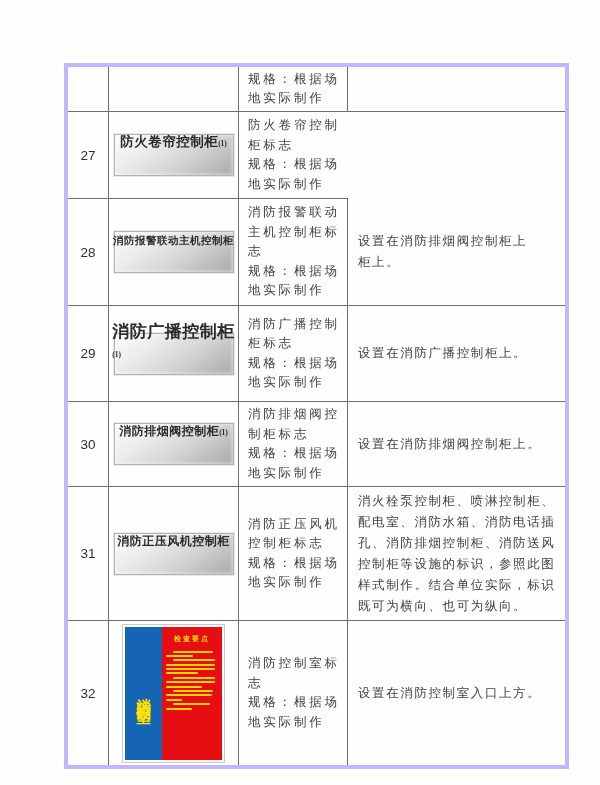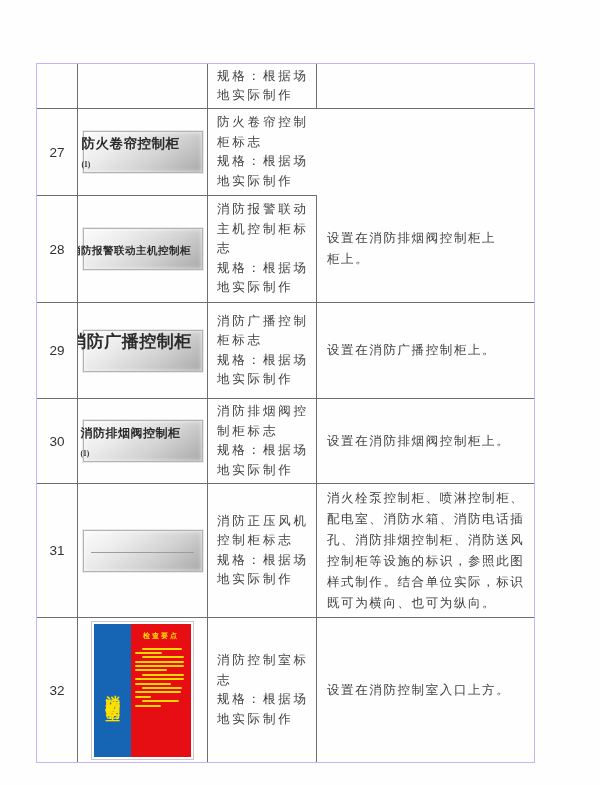--- a/index.html
+++ b/index.html
@@ -1,32 +1,32 @@
 <!DOCTYPE html>
 <html><head>
 <meta charset="utf-8">
 <style>
   html,body{margin:0;padding:0;background:#ffffff;}
   .page{position:relative;width:600px;height:785px;background:#fefefe;overflow:hidden;
         font-family:"Liberation Serif","DejaVu Serif",serif;color:#3f3f3f;}
-  .tbl{position:absolute;left:36px;top:63px;width:497px;border:1px solid #c4b5fd;}
+  .tbl{position:absolute;left:64px;top:63px;width:497px;border:4px solid #c4b5fd;}
   .row{display:grid;grid-template-columns:41px 130px 109px 217px;}
   .cell{border-right:1px solid #6f6f6f;border-bottom:1px solid #6f6f6f;
         display:flex;align-items:center;box-sizing:border-box;overflow:hidden;}
   .cell:last-child{border-right:none;}
   .row:last-child .cell{border-bottom:none;align-items:center;}
   .cell.num{justify-content:center;font-family:"Liberation Sans","DejaVu Sans",sans-serif;
         font-size:13.5px;color:#303030;}
   .cell.sign{justify-content:center;}
   .cell.desc{padding-left:9px;}
   .cell.note{padding-left:10px;}
   .desc-text{white-space:pre;letter-spacing:2.8px;line-height:19.5px;font-size:12.5px;}
   .note-text{white-space:pre;letter-spacing:1.6px;line-height:21px;font-size:12.5px;}
   
-  .plaque{width:118px;height:40px;display:flex;flex-direction:row;align-items:center;
+  .plaque{width:118px;height:40px;display:flex;flex-direction:column;align-items:center;
         justify-content:center;border:1px solid #b3b3b3;
         background:linear-gradient(145deg,#fcfcfc 0%,#ececec 30%,#d2d2d2 62%,#a9a9a9 100%);
         box-shadow:0 0 0 1px #e9e9e9, inset 0 0 4px rgba(255,255,255,.8);gap:24px;}
   .plaque-label{font-family:"Liberation Sans","DejaVu Sans",sans-serif;font-weight:bold;
         color:#2b2b2b;white-space:nowrap;letter-spacing:0.5px;}
   .plaque-sfx{font-size:7.5px;font-weight:bold;color:#2b2b2b;}
   .plaque-line{width:88%;height:1px;background:#9c9c9c;margin-top:3px;}
   
   .panel-sign{width:103px;height:139px;background:#fff;border:1px solid #c9c9c9;
         padding:2px;box-sizing:border-box;display:flex;}
@@ -122,20 +122,21 @@
 地实际制作</div>
         </div>
         <div class="cell note">
           <div class="note-text">设置在消防排烟阀控制柜上。</div>
         </div>
       </div>
       <div class="row" style="height: 134px;">
         <div class="cell num">31</div>
         <div class="cell sign">
           <div class="plaque">
+            <div><span class="plaque-label" style="font-size: 12px;">消防正压风机控制柜</span></div>
             <div class="plaque-line"></div>
           </div>
         </div>
         <div class="cell desc">
           <div class="desc-text">消防正压风机
 控制柜标志
 规格：根据场
 地实际制作</div>
         </div>
         <div class="cell note">

